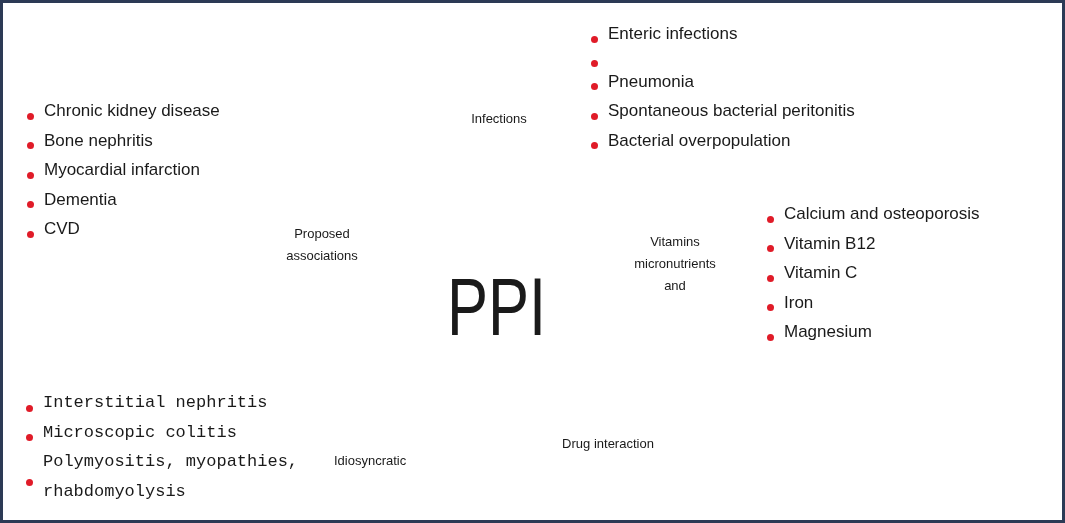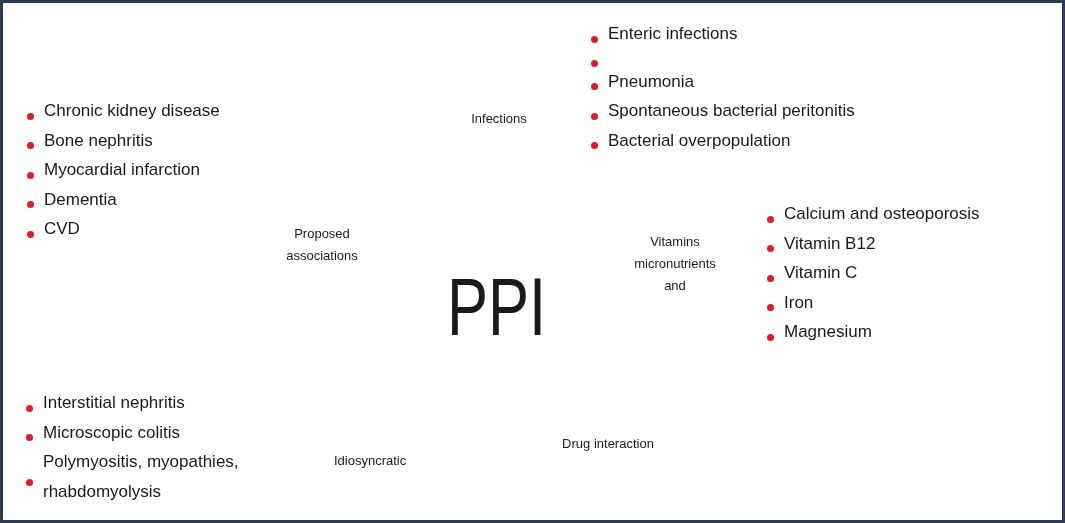--- a/index.html
+++ b/index.html
@@ -49,21 +49,21 @@
     color: var(--text);
   }
   
   .proposed-list     { left: 24px;  top: 93px;  }
   .proposed-label    { left: 257px; top: 220px; width: 124px; }
   .infections-list   { left: 588px; top: 16px;  }
   .infections-label  { left: 430px; top: 105px; width: 132px; }
   .vitamins-list     { left: 764px; top: 188px; margin-top: 8px; }
   .vitamins-label    { left: 607px; top: 228px; width: 130px; }
   .idio-list         { left: 23px;  top: 385px; }
-  .idio-list .text   { max-width: 272px; }
+  .idio-list .text   { max-width: 272px; font-family: Liberation Mono, monospace; }
   .idio-label        { left: 331px; top: 447px; text-align: left; }
   .drug-label        { left: 537px; top: 430px; width: 136px; }
   .ppi {
     position: absolute;
     left: 444px;
     top: 263px;
     font-size: 82px;
     line-height: 1;
     font-weight: 400;
     color: var(--text);

